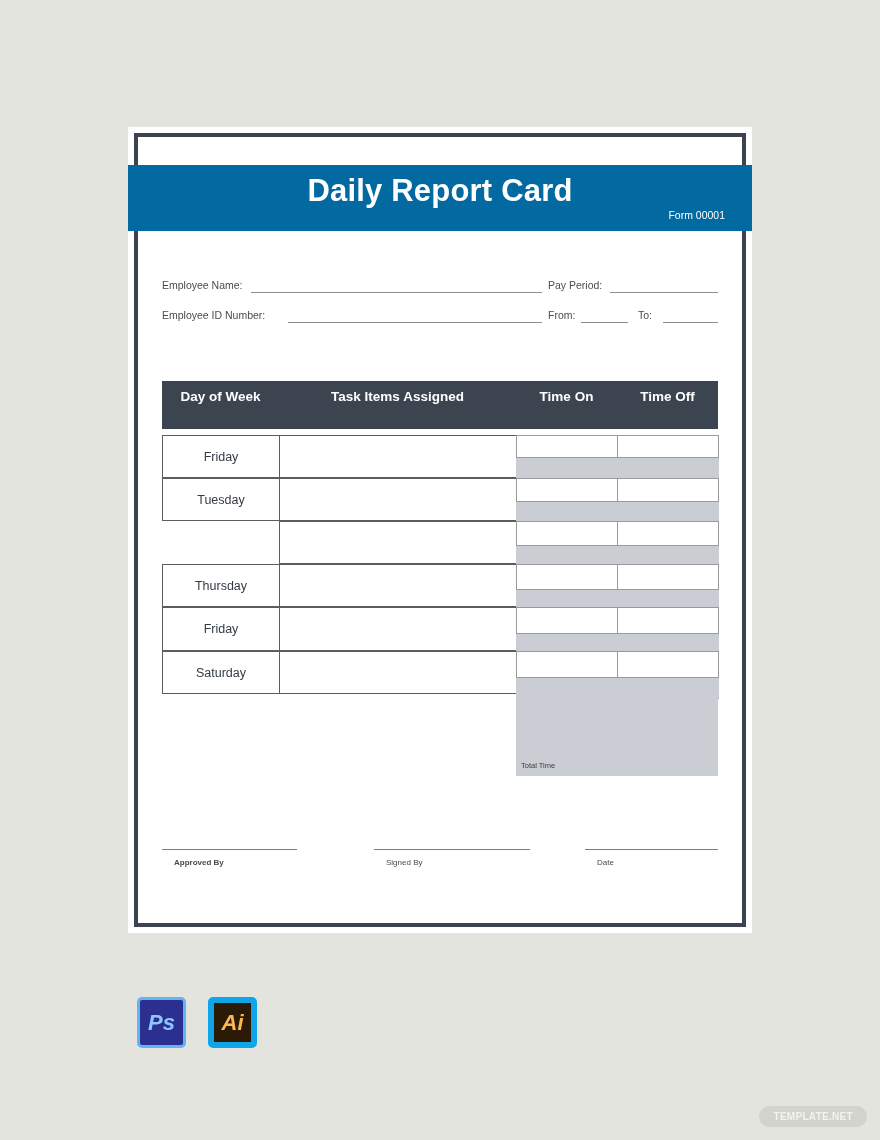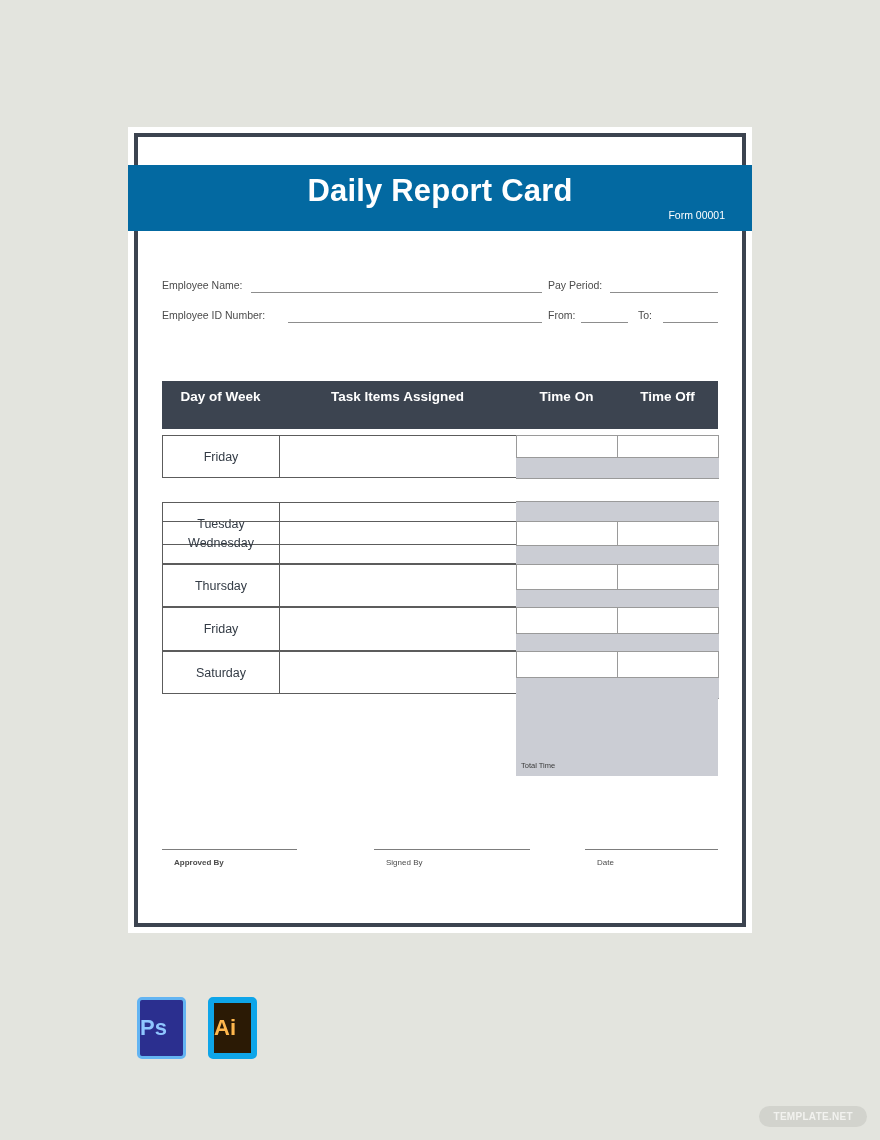--- a/index.html
+++ b/index.html
@@ -184,26 +184,28 @@
   
   #app-icons {
     position: absolute;
     left: 137px;
     top: 997px;
     display: flex;
     gap: 22px;
   }
   .app-icon {
     width: 49px;
-    height: 62px;
+    height: 51px;
     border-radius: 5px;
     display: flex;
     align-items: center;
+    justify-content: center;
     font-size: 22px;
     font-weight: bold;
+    font-style: italic;
   }
   #icon-photoshop {
     background: #2b2f8f;
     border: 3px solid #63b4f2;
     color: #8fc6ff;
   }
   #icon-illustrator {
     background: #2b1a05;
     border: 6px solid #0ea5e9;
     color: #ffb74d;
@@ -266,35 +268,32 @@
         <div class="cell-day">
           <span class="day-label">Friday</span>
         </div>
         <div class="cell-task"></div>
         <div class="cell-on"></div>
         <div class="cell-off"></div>
       </div>
       <div class="band band-on" style="top:22px;"></div>
       <div class="band band-off" style="top:22px;"></div>
 
-      <div class="grid-row" style="top:43px; height:43px;margin-top:24px;">
+      <div class="grid-row" style="top:43px; height:43px;">
         <div class="cell-day">
           <span class="day-label">Tuesday</span>
         </div>
         <div class="cell-task"></div>
         <div class="cell-on"></div>
         <div class="cell-off"></div>
       </div>
       <div class="band band-on" style="top:66px;"></div>
       <div class="band band-off" style="top:66px;"></div>
 
       <div class="grid-row" style="top:86px; height:43px;">
-        <div class="cell-day">
-          <span class="day-label">Wednesday</span>
-        </div>
         <div class="cell-task"></div>
         <div class="cell-on"></div>
         <div class="cell-off"></div>
       </div>
       <div class="band band-on" style="top:110px;"></div>
       <div class="band band-off" style="top:110px;"></div>
 
       <div class="grid-row" style="top:129px; height:43px;">
         <div class="cell-day">
           <span class="day-label">Thursday</span>

